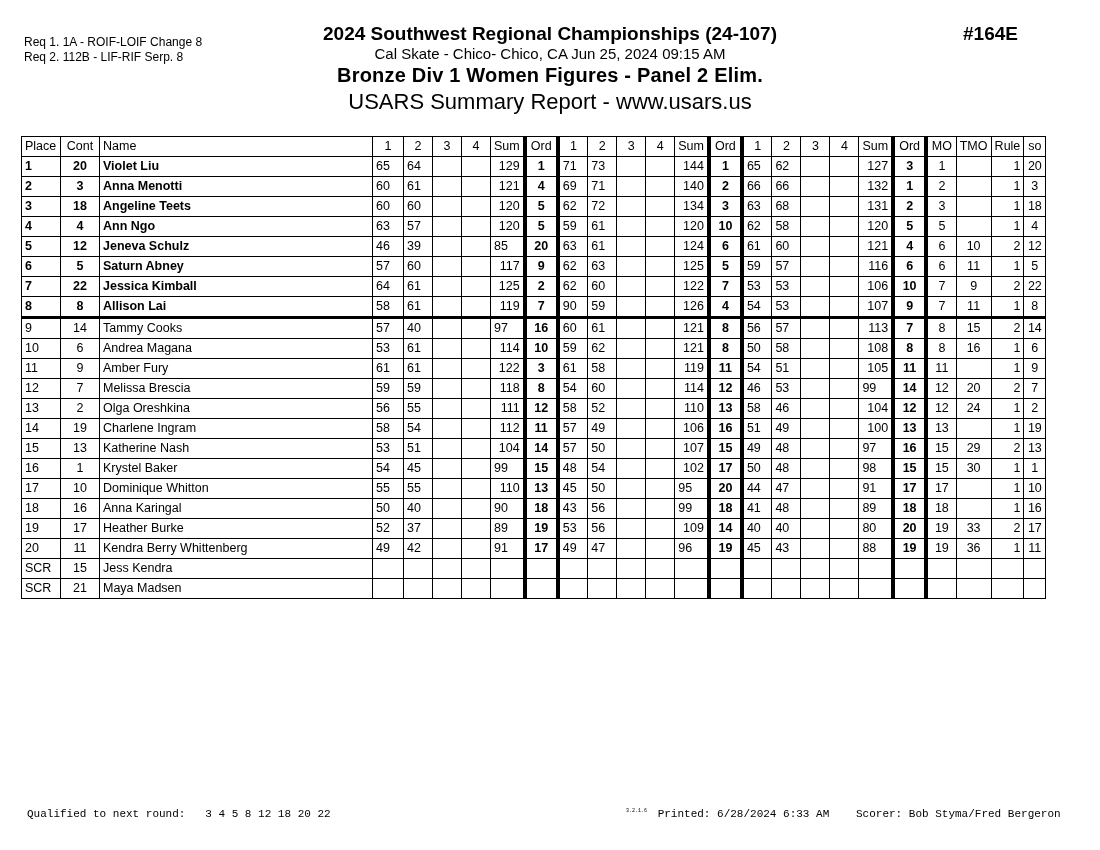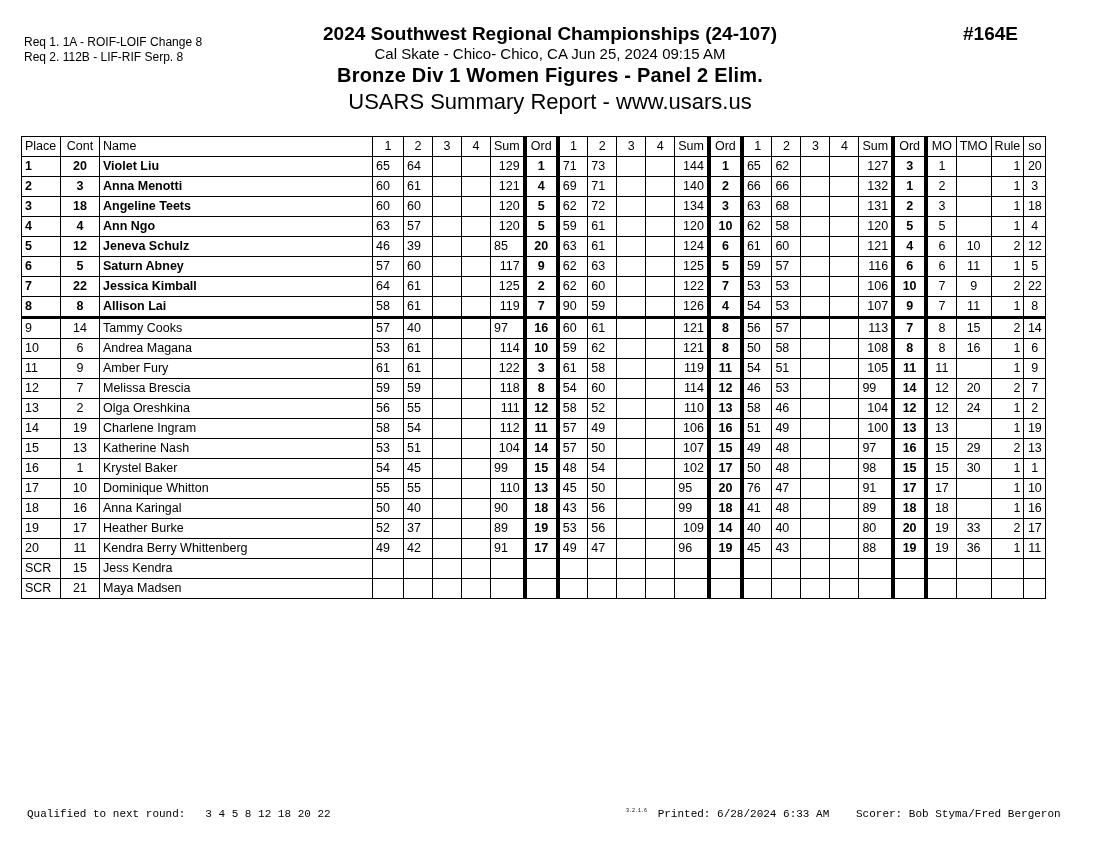--- a/index.html
+++ b/index.html
@@ -537,21 +537,21 @@
         <td class="l"></td>
         <td class="l"></td>
         <td class="r">110</td>
         <td class="c b thickL">13</td>
         <td class="l thickL">45</td>
         <td class="l">50</td>
         <td class="l"></td>
         <td class="l"></td>
         <td class="l">95</td>
         <td class="c b thickL">20</td>
-        <td class="l thickL">76</td>
+        <td class="l thickL">44</td>
         <td class="l">47</td>
         <td class="l"></td>
         <td class="l"></td>
         <td class="l">91</td>
         <td class="c b thickL">17</td>
         <td class="c thickL">17</td>
         <td class="c"></td>
         <td class="r">1</td>
         <td class="c">10</td>
       </tr>

